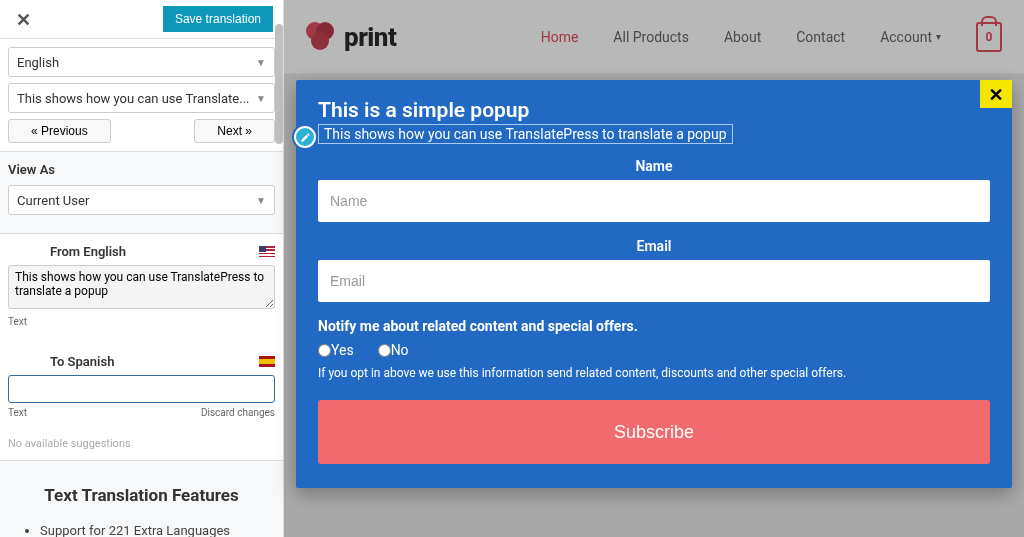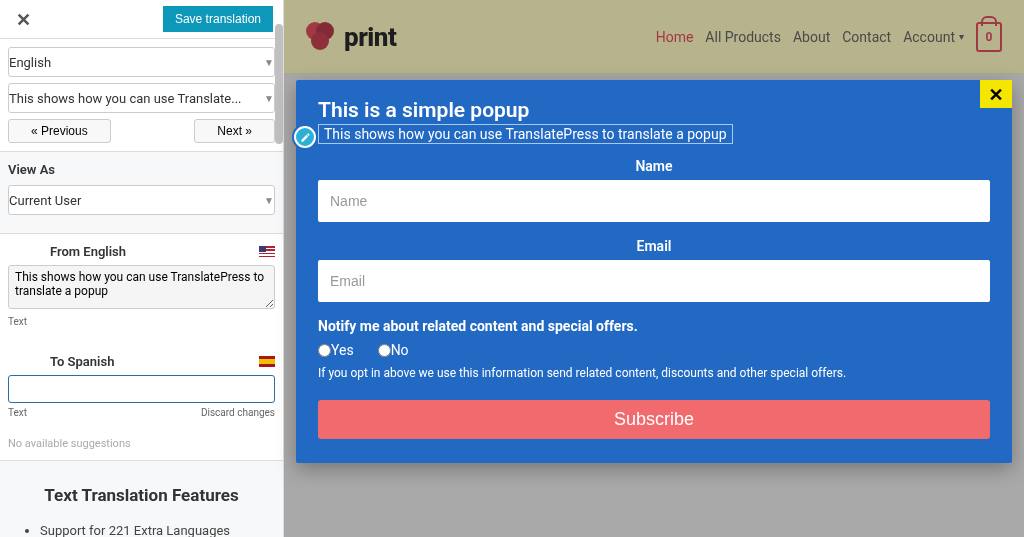--- a/index.html
+++ b/index.html
@@ -4,21 +4,21 @@
 <style>
 * { box-sizing: border-box; margin: 0; padding: 0; }
 body { font-family: -apple-system, "Segoe UI", Roboto, Arial, sans-serif; font-size: 13px; color: #333; width: 1024px; height: 537px; overflow: hidden; background: #f7f8f9; position: relative; }
 
 .panel { position: absolute; left: 0; top: 0; width: 284px; height: 537px; background: #f7f8f9; border-right: 1px solid #ddd; overflow-y: auto; }
 .panel-top { display: flex; justify-content: space-between; align-items: center; padding: 6px 10px; background: #fff; border-bottom: 1px solid #ddd; }
 .close-x { font-size: 18px; font-weight: bold; color: #555; cursor: pointer; padding: 2px 6px; }
 .save-btn { background: #0d98ba; color: #fff; border: none; border-radius: 0; padding: 6px 12px; font-size: 12px; cursor: pointer; }
 
 .panel-controls { padding: 8px; background: #fff; border-bottom: 1px solid #ddd; }
-.sel { width: 100%; height: 30px; border: 1px solid #ccc; border-radius: 3px; background: #fff; margin-bottom: 6px; display: flex; align-items: center; justify-content: space-between; padding: 0 0; font-size: 13px; cursor: pointer; }
+.sel { width: 100%; height: 30px; border: 1px solid #ccc; border-radius: 3px; background: #fff; margin-bottom: 6px; display: flex; align-items: center; justify-content: space-between; padding: 0 8px; font-size: 13px; cursor: pointer; }
 .sel .arrow { font-size: 10px; color: #888; }
 .nav-row { display: flex; justify-content: space-between; margin-top: 6px; }
 .nav-btn { border: 1px solid #ccc; background: #f8f8f8; padding: 4px 22px; font-size: 12px; border-radius: 3px; cursor: pointer; }
 
 .view-as { padding: 10px 8px 12px; border-bottom: 1px solid #ddd; background: #f7f8f9; }
 .view-as-label { font-size: 13px; font-weight: 600; margin-bottom: 8px; }
 
 .trans-block { background: #fff; padding: 10px 8px; border-bottom: 1px solid #ddd; }
 .lang-row { display: flex; justify-content: space-between; align-items: center; font-size: 13px; font-weight: 600; margin-bottom: 6px; padding-left: 42px; }
 .from-text { width: 100%; min-height: 44px; border: 1px solid #ccc; background: #f5f5f5; border-radius: 3px; padding: 4px 6px; font-size: 12px; resize: vertical; margin-bottom: 4px; font-family: inherit; }
@@ -26,29 +26,29 @@
 .tiny { font-size: 10px; color: #666; }
 .tiny-row { display: flex; justify-content: space-between; margin-bottom: 8px; }
 .nosugg { font-size: 11px; color: #aaa; margin-top: 19px; }
 
 .extra { padding: 24px 16px; }
 .extra-title { font-size: 17px; font-weight: bold; color: #333; text-align: center; margin-bottom: 18px; }
 .extra ul { list-style: disc; padding-left: 24px; }
 .extra li { font-size: 13px; color: #444; margin-bottom: 8px; }
 
 .preview { position: absolute; left: 284px; top: 0; right: 0; height: 537px; background: #eaeaea; }
-.site-header { height: 74px; background: #fef9c3; display: flex; align-items: center; justify-content: space-between; padding: 0 22px; border-bottom: 1px solid rgba(0,0,0,0.06); position: relative; z-index: 1; }
+.site-header { height: 74px; background: #ffffff; display: flex; align-items: center; justify-content: space-between; padding: 0 22px; border-bottom: 1px solid rgba(0,0,0,0.06); position: relative; z-index: 1; }
 .logo { display: flex; align-items: center; gap: 8px; }
 .logo-mark { width: 30px; height: 30px; position: relative; }
 .logo-mark span { position: absolute; width: 18px; height: 18px; border-radius: 50%; }
 .logo-mark span:nth-child(1){ background:#e04f5f; top:0; left:0; }
 .logo-mark span:nth-child(2){ background:#b63b49; top:0; left:10px; }
 .logo-mark span:nth-child(3){ background:#c5424f; top:10px; left:5px; }
 .logo-text { font-size: 26px; font-weight: 800; color: #2a2a2a; letter-spacing: -0.5px; }
-.nav { display: flex; align-items: center; gap: 12px; font-size: 14px; color: #666; }
+.nav { display: flex; align-items: center; gap: 35px; font-size: 14px; color: #666; }
 .nav a { cursor: pointer; }
 .nav a.active { color: #e04f5f; }
 .acct { display: flex; align-items: center; gap: 4px; }
 .cart { width: 26px; height: 30px; border: 2px solid #e04f5f; border-radius: 3px; display: flex; align-items: center; justify-content: center; color: #e04f5f; font-size: 12px; font-weight: bold; position: relative; }
 .cart::before { content: ""; position: absolute; top: -8px; width: 12px; height: 8px; border: 2px solid #e04f5f; border-bottom: none; border-radius: 6px 6px 0 0; }
 
 .scrim { position: absolute; left: 284px; top: 0; right: 0; height: 537px; background: rgba(0,0,0,0.28); z-index: 2; }
 
 .popup { position: absolute; left: 296px; top: 80px; width: 716px; background: #2269c3; padding: 18px 22px 24px; z-index: 3; border-radius: 2px; box-shadow: 0 6px 20px rgba(0,0,0,0.3); color: #fff; }
 .popup-close { position: absolute; right: 0; top: 0; width: 32px; height: 28px; background: #f5e600; color: #000; display: flex; align-items: center; justify-content: center; cursor: pointer; font-size: 18px; font-weight: bold; }
@@ -58,21 +58,21 @@
 .edit-bubble { position: absolute; left: -24px; top: 0; width: 22px; height: 22px; border-radius: 50%; background: #2bb0d7; border: 2px solid #fff; display: flex; align-items: center; justify-content: center; box-shadow: 0 0 0 2px #2269c3; cursor: pointer; }
 .edit-bubble svg { width: 11px; height: 11px; fill: #fff; }
 
 .popup label { display: block; text-align: center; font-size: 14px; font-weight: 600; margin-bottom: 6px; }
 .popup input[type=text], .popup input[type=email] { width: 100%; height: 42px; border: none; border-radius: 2px; padding: 0 12px; font-size: 14px; color: #333; margin-bottom: 16px; }
 .popup input::placeholder { color: #999; }
 .notify-label { font-size: 14px; font-weight: 700; margin-bottom: 8px; }
 .radio-row { display: flex; gap: 24px; margin-bottom: 8px; font-size: 14px; }
 .radio-row label { display: flex; align-items: center; gap: 0; text-align: left; font-weight: normal; margin: 0; }
 .opt-note { font-size: 12px; margin-bottom: 20px; }
-.subscribe { width: 100%; height: 39px; background: #f16a6d; border: none; color: #fff; font-size: 18px; border-radius: 3px; cursor: pointer; }
+.subscribe { width: 100%; height: 64px; background: #f16a6d; border: none; color: #fff; font-size: 18px; border-radius: 3px; cursor: pointer; }
 
 .flag { width: 16px; height: 11px; display: inline-block; background: #ccc; }
 .flag-us { background: linear-gradient(#b22234 0 15%, #fff 15% 30%, #b22234 30% 45%, #fff 45% 60%, #b22234 60% 75%, #fff 75% 90%, #b22234 90% 100%); position: relative; }
 .flag-us::before { content:""; position:absolute; left:0; top:0; width:7px; height:6px; background:#3c3b6e; }
 .flag-es { background: linear-gradient(#aa151b 0 25%, #f1bf00 25% 75%, #aa151b 75% 100%); }
 
 .scrollbar { position: absolute; right: 0; top: 24px; width: 8px; height: 120px; background: #c0c0c0; border-radius: 4px; }
 </style>
 </head>
 <body>

